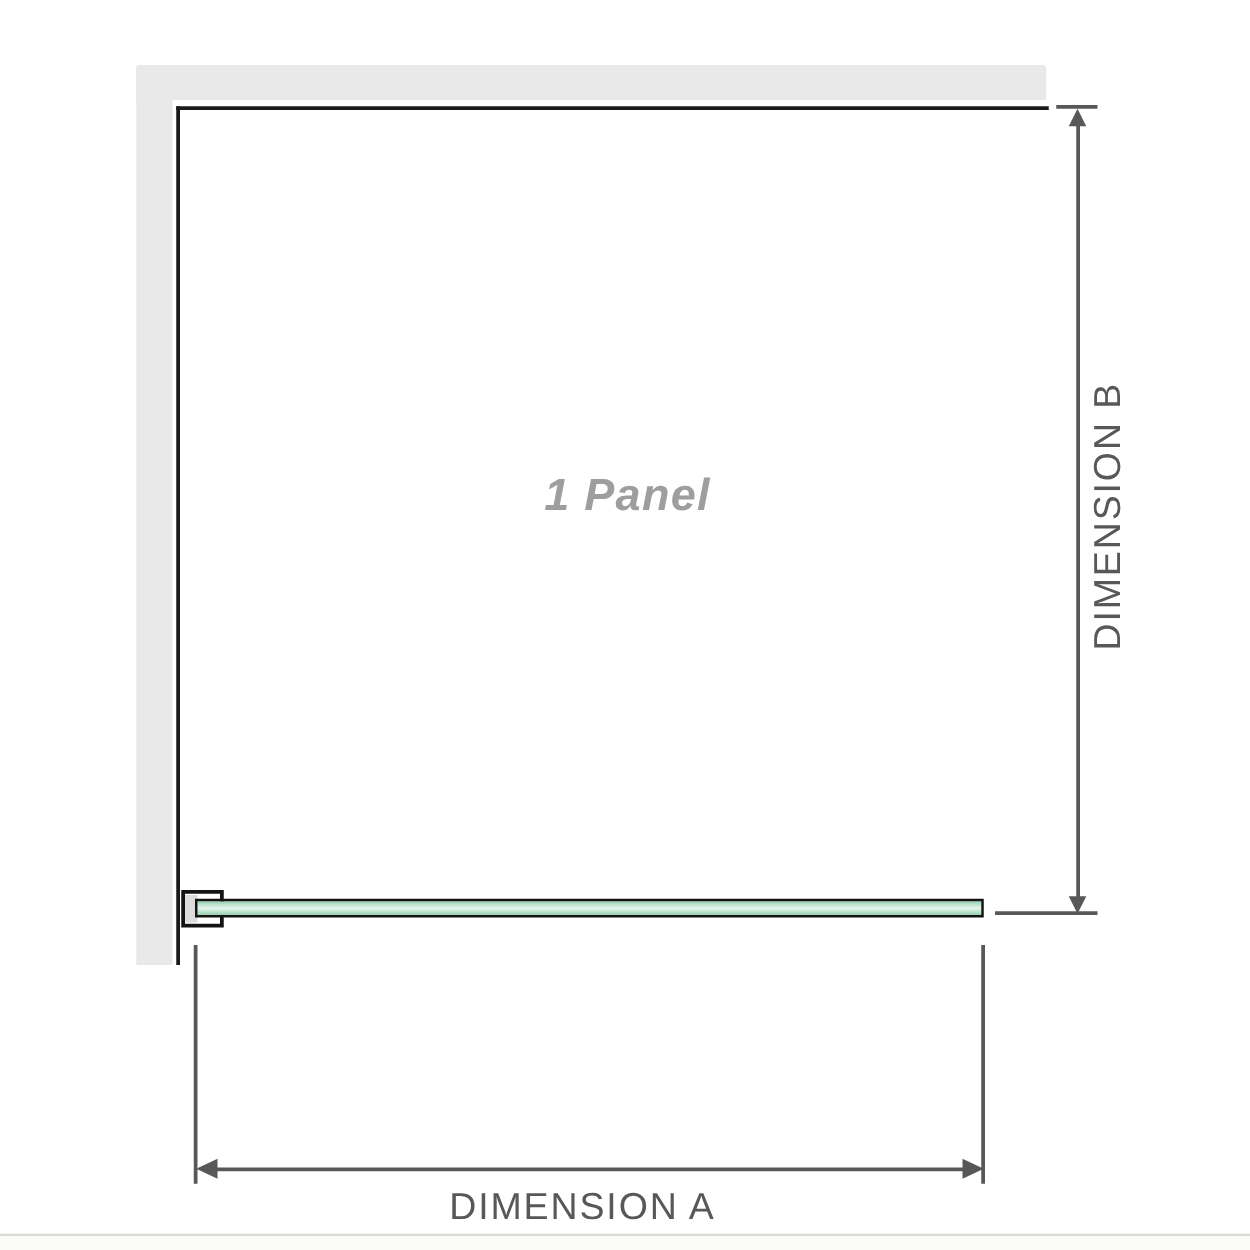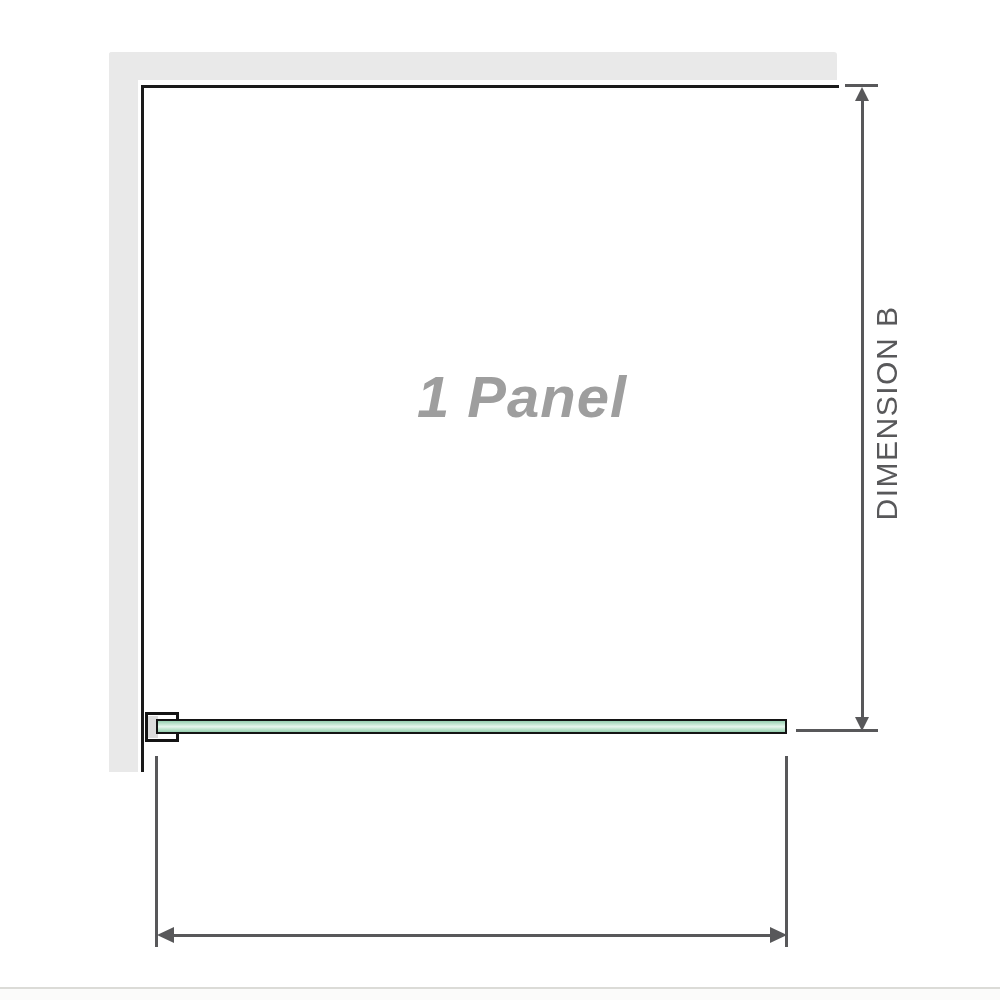--- a/index.html
+++ b/index.html
@@ -21,23 +21,23 @@
   .wall { background: var(--wall, #e9e9e9); }
   .wall-top  { left: 109px; top: 52px; width: 728px; height: 28px; border-radius: 3px 3px 0 0; }
   .wall-left { left: 109px; top: 52px; width: 29px;  height: 720px; border-radius: 3px 0 0 0; }
 
   
   .frame-top  { left: 141px; top: 85px; width: 698px; height: 3px; background: var(--frame-line, #1a1a1a); }
   .frame-left { left: 141px; top: 85px; width: 3px; height: 687px; background: var(--frame-line, #1a1a1a); }
 
   
   .panel-label {
-    left: 372px; top: 368px; width: 300px; height: 56px;
+    left: 352px; top: 368px; width: 300px; height: 56px;
     display: flex; align-items: center; justify-content: center;
-    font-style: italic; font-weight: bold; font-size: 58px;
+    font-style: italic; font-weight: bold; font-size: 36px;
     letter-spacing: 1px;
     color: var(--panel-label-color, #9e9e9e);
   }
 
   
   .bracket {
     left: 145px; top: 712px; width: 34px; height: 30px;
     box-sizing: border-box;
     border: 3px solid var(--glass-border, #141414);
     background: #ffffff;
@@ -130,17 +130,18 @@
   <div class="abs dim dim-b-line"></div>
   <div class="abs arrow dim-b-arrow-up"></div>
   <div class="abs arrow dim-b-arrow-down"></div>
   <div class="abs dim-b-label">DIMENSION B</div>
 
   <div class="abs dim dim-a-ext-left"></div>
   <div class="abs dim dim-a-ext-right"></div>
   <div class="abs dim dim-a-line"></div>
   <div class="abs arrow dim-a-arrow-left"></div>
   <div class="abs arrow dim-a-arrow-right"></div>
+  <div class="abs dim-a-label">DIMENSION A</div>
 
   <div class="abs bottom-rule"></div>
   <div class="abs below-rule"></div>
 
 </div>
 
 </body></html>

